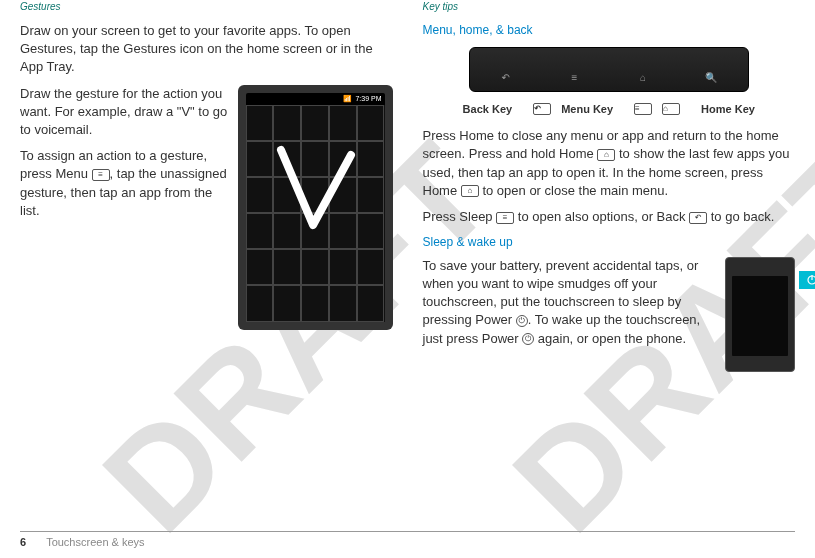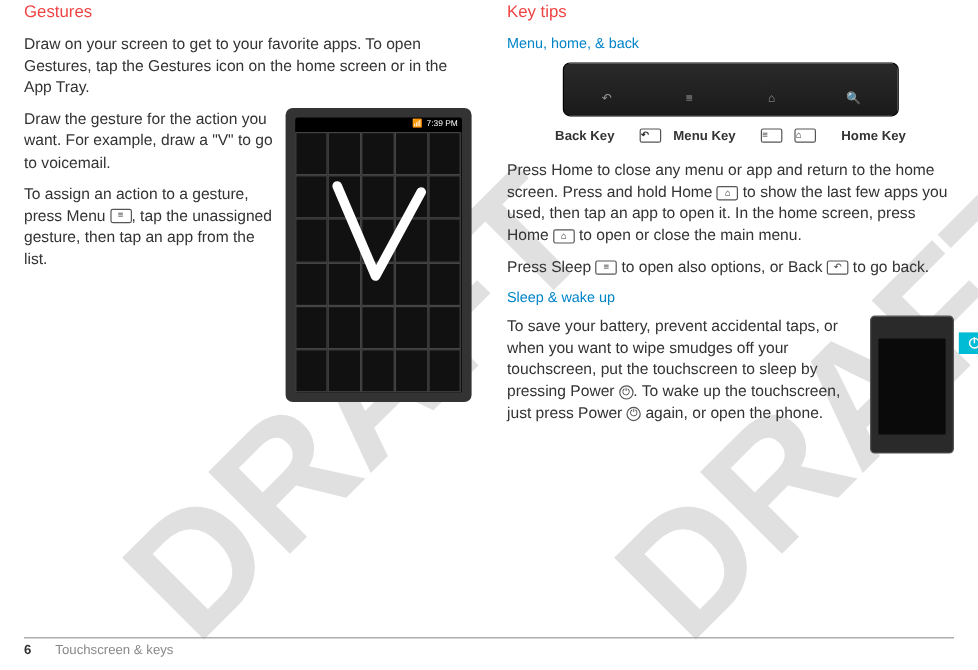--- a/index.html
+++ b/index.html
@@ -30,24 +30,25 @@
       display: flex;
       padding: 0 20px 30px 20px;
       height: 100%;
     }
     .col {
       width: 50%;
       padding-right: 15px;
     }
     .col.right { padding-left: 15px; padding-right: 0; }
     .h-blue {
-      color: #ef4444;
-      font-size: 14px;
+      color: #0f766e;
+      font-size: 10px;
       font-weight: normal;
       margin-bottom: 8px;
+      font-style: italic;
     }
     .sub-blue {
       color: #0084c8;
       font-size: 12px;
       font-weight: normal;
       margin: 8px 0 6px;
     }
     .para { margin-bottom: 8px; }
     .text-wrap-block {
       display: flex;
@@ -141,21 +142,21 @@
       color: #999;
       font-size: 10px;
     }
     .key-labels {
       display: flex;
       justify-content: center;
       gap: 10px;
       font-size: 11px;
       font-weight: bold;
     }
-    .key-labels span { display: inline-flex; gap: 21px; }
+    .key-labels span { display: inline-flex; align-items: center; gap: 21px; }
     .sleep-wrap {
       display: flex;
       gap: 13px;
       align-items: flex-start;
     }
     .phone-sleep {
       width: 70px;
       height: 115px;
       background: #2a2a2a;
       border-radius: 4px;

